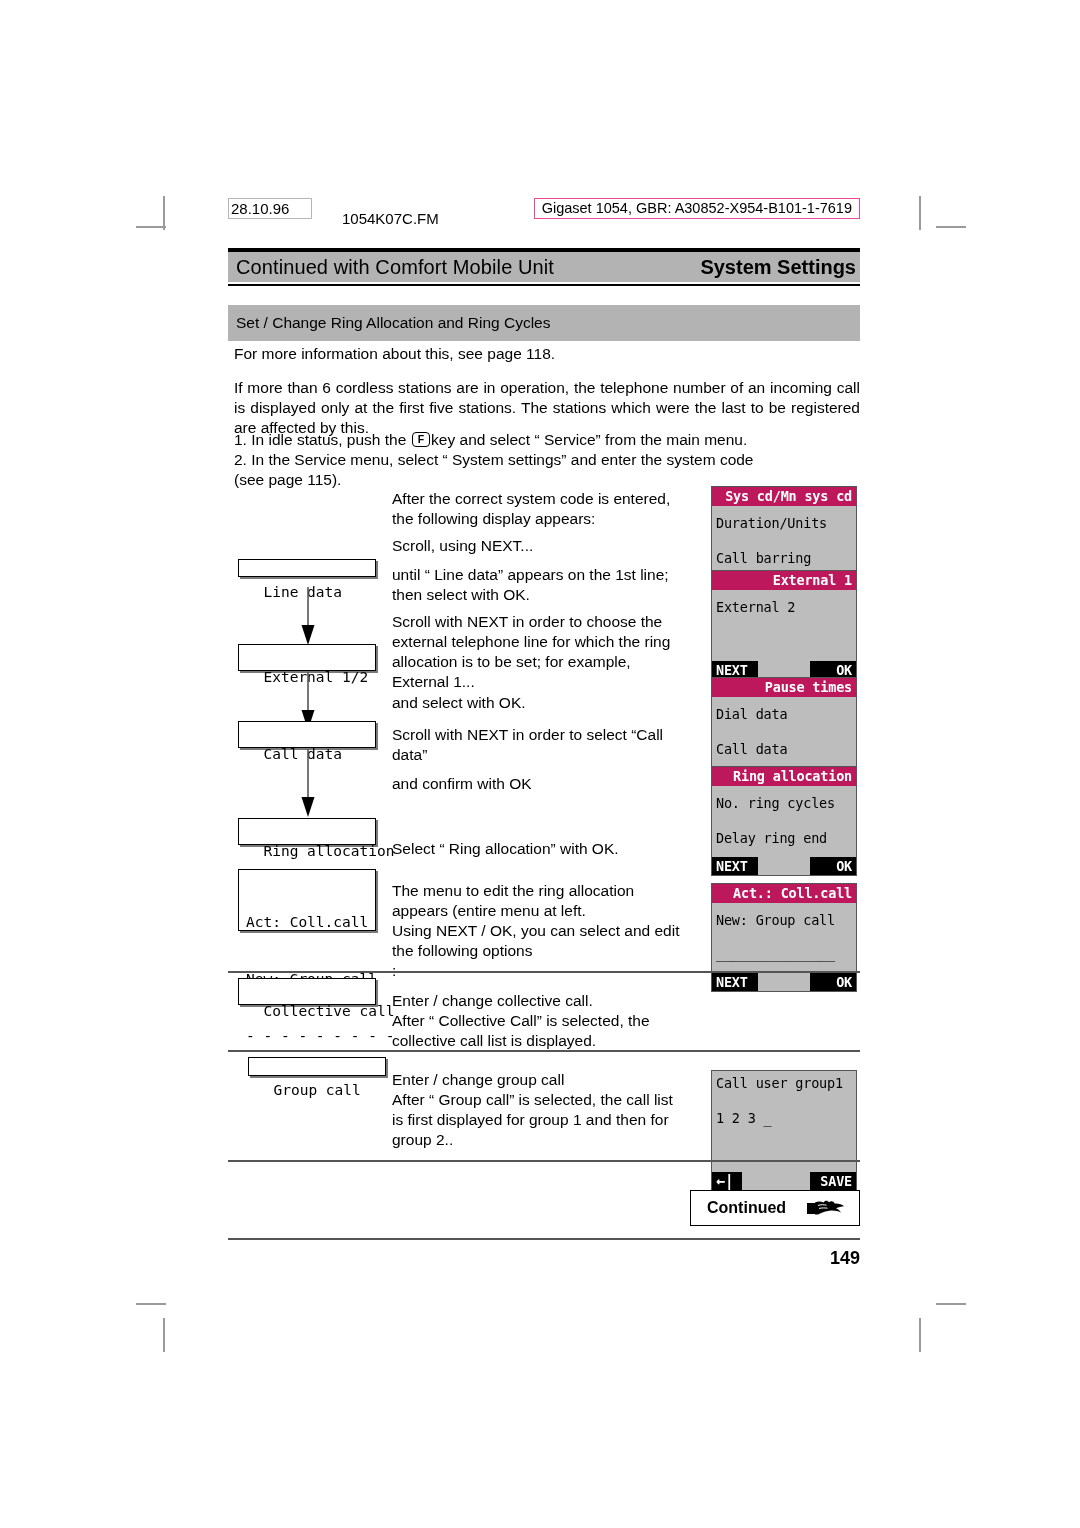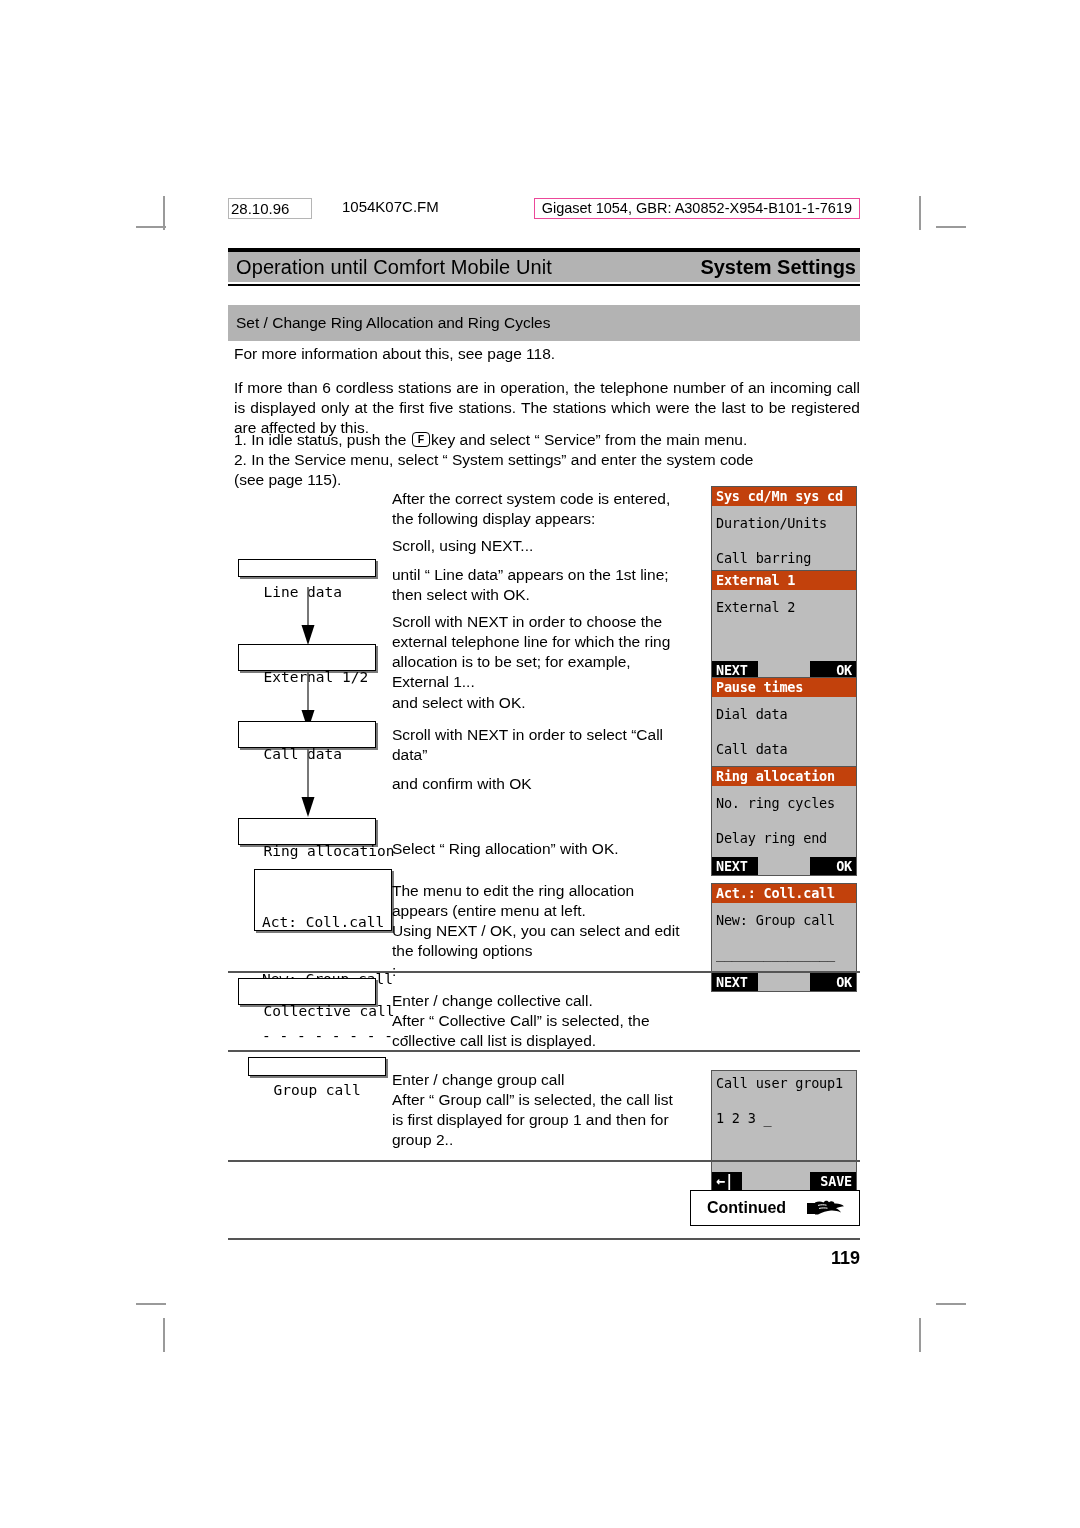--- a/index.html
+++ b/index.html
@@ -31,21 +31,21 @@
     position: absolute; left: 0; top: 0;
     border: 1px solid #b5b5b5;
     padding: 1px 6px 1px 2px;
     font-size: 15px;
     line-height: 17px;
     background: #fff;
     min-width: 84px;
     box-sizing: border-box;
   }
   .meta-file {
-    position: absolute; left: 114px; top: 0;
+    position: absolute; left: 114px; top: 12px;
     font-size: 15px;
     line-height: 17px;
   }
   .meta-part {
     position: absolute; right: 0; top: 0;
     border: 1px solid #ec4899;
     padding: 1px 7px;
     font-size: 14.5px;
     line-height: 17px;
     background: #fff;
@@ -151,26 +151,27 @@
     position: absolute;
     width: 146px;
     border: 1px solid #555;
     background: #bdbdbd;
     box-sizing: border-box;
     font-family: "DejaVu Sans Mono", monospace;
     font-size: 13.5px;
     letter-spacing: -0.2px;
   }
   .lcd-title {
-    background: #c2410c;
+    background: #be185d;
     color: #fff;
     padding: 1px 4px;
     white-space: pre;
     line-height: 17px;
     font-weight: bold;
+    text-align: right;
   }
   .lcd-line {
     padding: 9px 4px;
     white-space: pre;
     line-height: 17px;
     color: #000000;
   }
   .lcd-softkeys {
     display: flex;
     justify-content: space-between;
@@ -242,21 +243,21 @@
 
 <div class="meta-row">
   <div class="meta-date">28.10.96</div>
   <div class="meta-file">1054K07C.FM</div>
   <div class="meta-part">Gigaset 1054, GBR: A30852-X954-B101-1-7619</div>
 </div>
 
 <div class="runhead-wrap">
   <div class="runhead-rule-top"></div>
   <div class="runhead-bar">
-    <span class="runhead-left">Operation until Comfort Mobile Unit</span>
+    <span class="runhead-left">Continued with Comfort Mobile Unit</span>
     <span class="runhead-right">System Settings</span>
   </div>
   <div class="runhead-rule-bot"></div>
 </div>
 
 <div class="sect-bar">
   <span>Set / Change Ring Allocation and Ring Cycles</span>
 </div>
 
 <div class="intro p-page">
@@ -300,21 +301,21 @@
 
 <svg class="arrow" style="left:300px; top:749px;" width="16" height="70" viewBox="0 0 16 70">
   <line x1="8" y1="0" x2="8" y2="52" stroke="#555" stroke-width="1.6"></line>
   <polygon points="1.5,48 14.5,48 8,68" fill="#000"></polygon>
 </svg>
 
 <div class="flowbox shadow" style="left:238px; top:818px; width:138px; height:27px;">
   <span>Ring allocation</span>
 </div>
 
-<div class="flowbox shadow" style="left:238px; top:869px; width:138px; height:62px; padding-top:5px;margin-left:16px;">
+<div class="flowbox shadow" style="left:238px; top:869px; width:138px; height:62px; padding-top:5px;">
   <div>Act: Coll.call</div>
   <div>New: Group call</div>
   <div>- - - - - - - - -</div>
 </div>
 
 <div class="flowbox shadow" style="left:238px; top:978px; width:138px; height:27px;">
   <span>Collective call</span>
 </div>
 
 <div class="flowbox shadow" style="left:248px; top:1057px; width:138px; height:19px;">
@@ -429,13 +430,13 @@
     <path d="M2,6 L10,6 L10,17 L2,17 Z" fill="#000"></path>
     <path d="M10,5.5 C13,4 16,4.2 18.5,5.4 C20,3 23,3.2 24,5.2 C26,3.6 29,4.4 29.5,6.6
              C33,6.2 37,7.4 39,9.2 C36.5,9.6 33.5,10 31,11.2 C33,12 35,13.6 36,15.4
              C33,14.2 29.5,13.4 26,13.6 C22,13.9 17,15.6 13,17.4 L10,17.6 Z" fill="#000"></path>
     <path d="M13,8.4 C16,7.6 19,7.6 21.5,8.2" stroke="#fff" stroke-width="1" fill="none"></path>
     <path d="M14,11.4 C17,10.8 20,10.8 22.5,11.2" stroke="#fff" stroke-width="1" fill="none"></path>
   </svg>
 </div>
 
 <div class="foot-rule"></div>
-<div class="pagenum">119</div>
+<div class="pagenum">149</div>
 
 </body></html>

